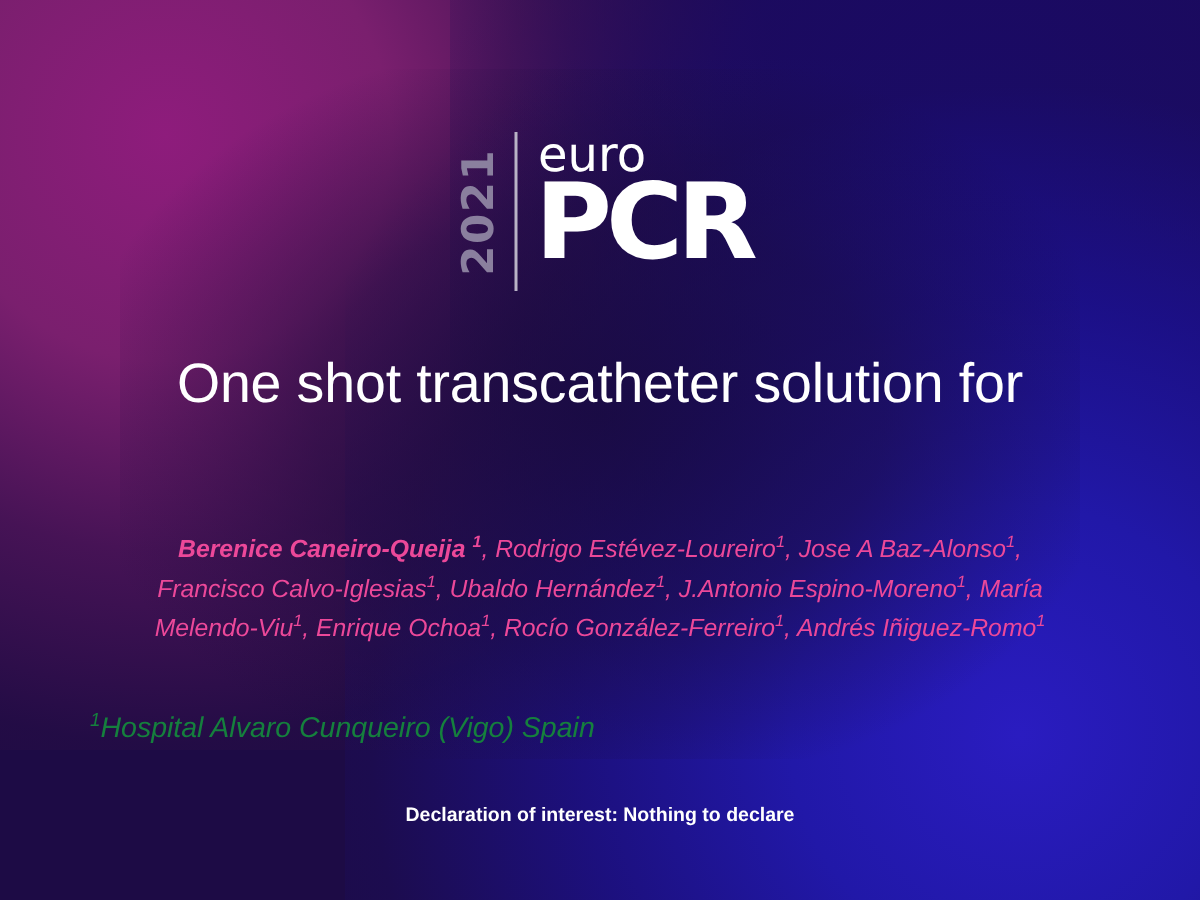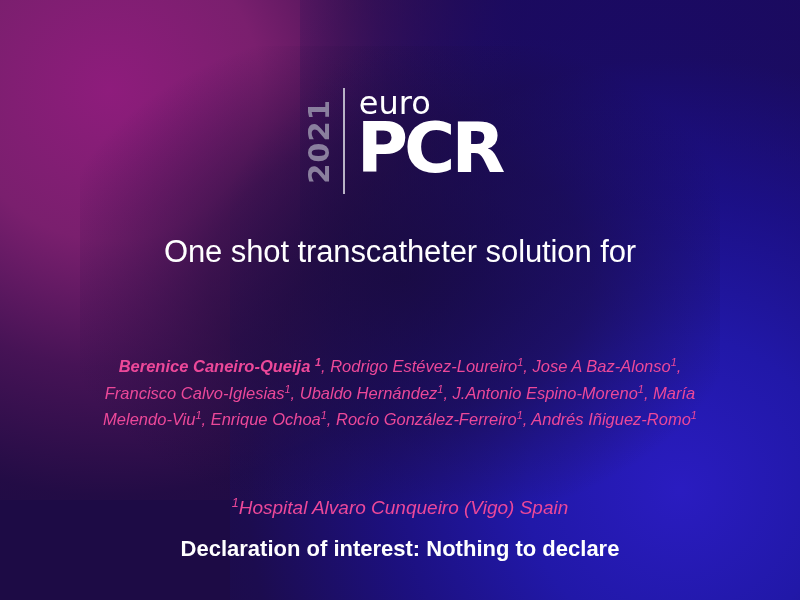--- a/index.html
+++ b/index.html
@@ -146,21 +146,21 @@
   }
 
   
   .title {
     position: absolute;
     left: 60px;
     right: 60px;
     top: 232px;
     text-align: center;
     color: #ffffff;
-    font-size: 31px;
+    font-size: 37px;
     font-weight: 400;
     line-height: 1.3;
     letter-spacing: -0.1px;
   }
 
   
   .authors {
     position: absolute;
     left: 96px;
     right: 96px;
@@ -172,37 +172,35 @@
     line-height: 1.62;
   }
   .authors b {
     font-weight: 700;
   }
   .affiliation {
     position: absolute;
     left: 60px;
     right: 60px;
     top: 474px;
-    text-align: center;
-    color: #ec4899;
+    color: #15803d;
     font-size: 19px;
     font-style: italic;
     line-height: 1.3;
-    margin-top: 22px;
   }
 
   
   .declaration {
     position: absolute;
     left: 60px;
     right: 60px;
     top: 535px;
     text-align: center;
     color: #ffffff;
-    font-size: 22px;
+    font-size: 13px;
     font-weight: 700;
     line-height: 1.3;
   }
 
   sup {
     font-size: 0.66em;
     vertical-align: super;
     line-height: 0;
   }
 </style>

